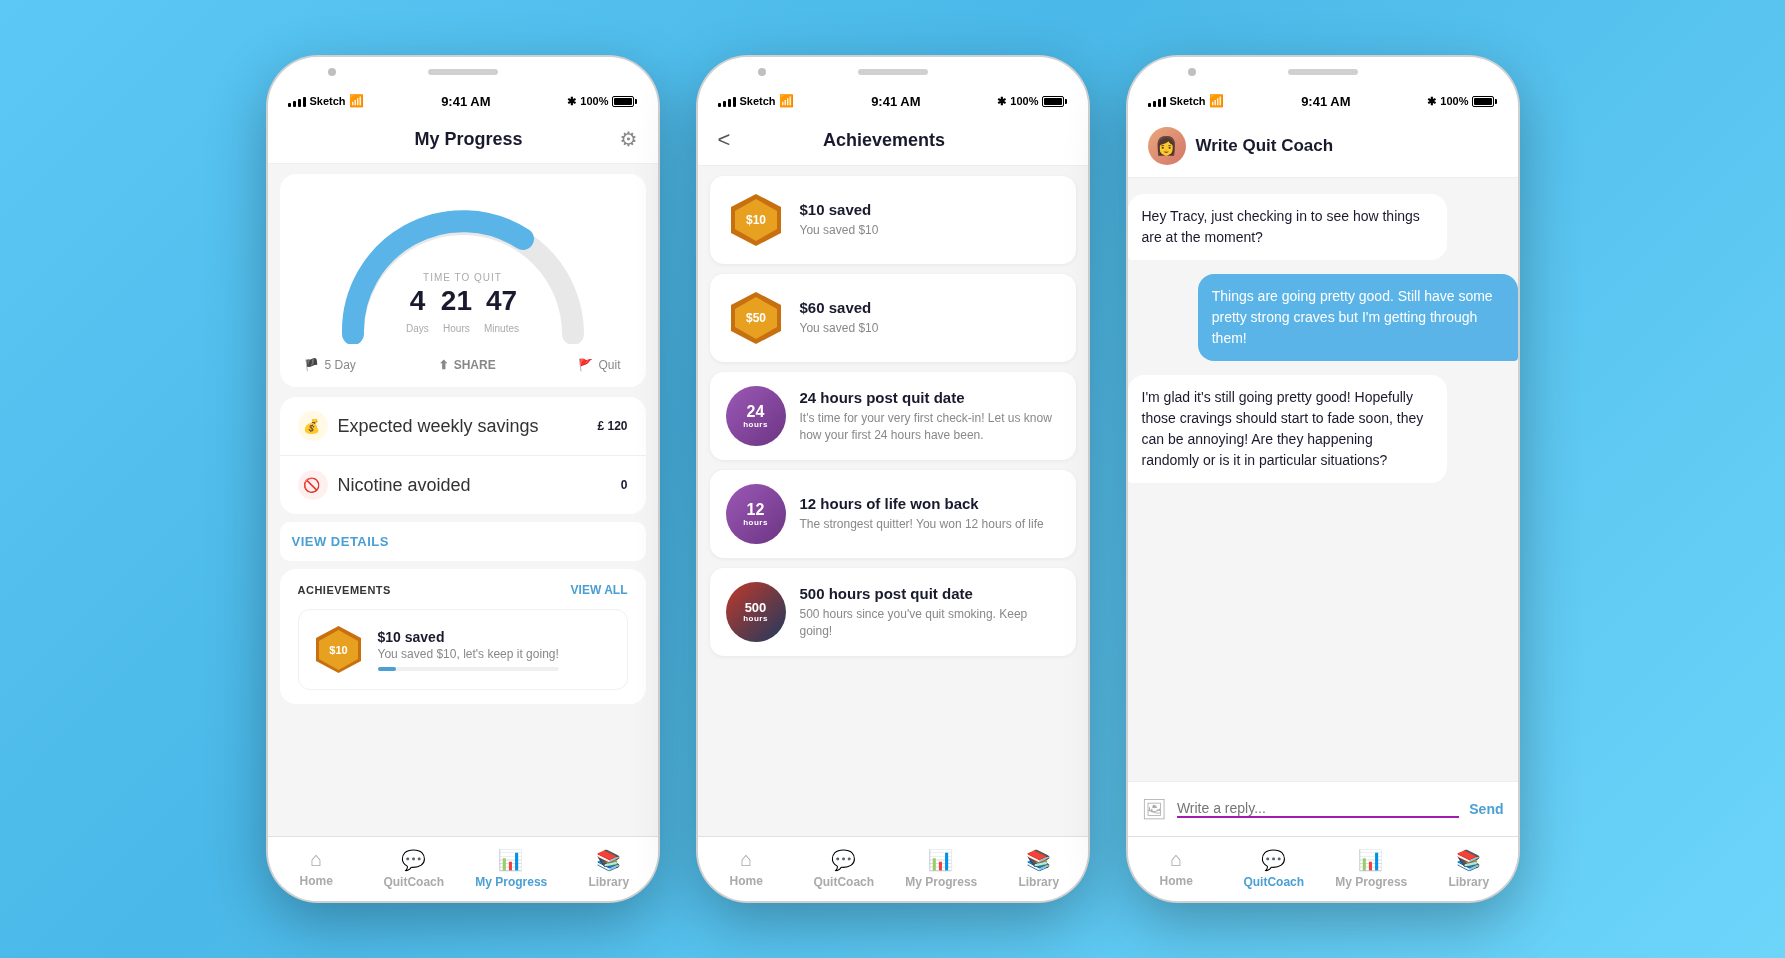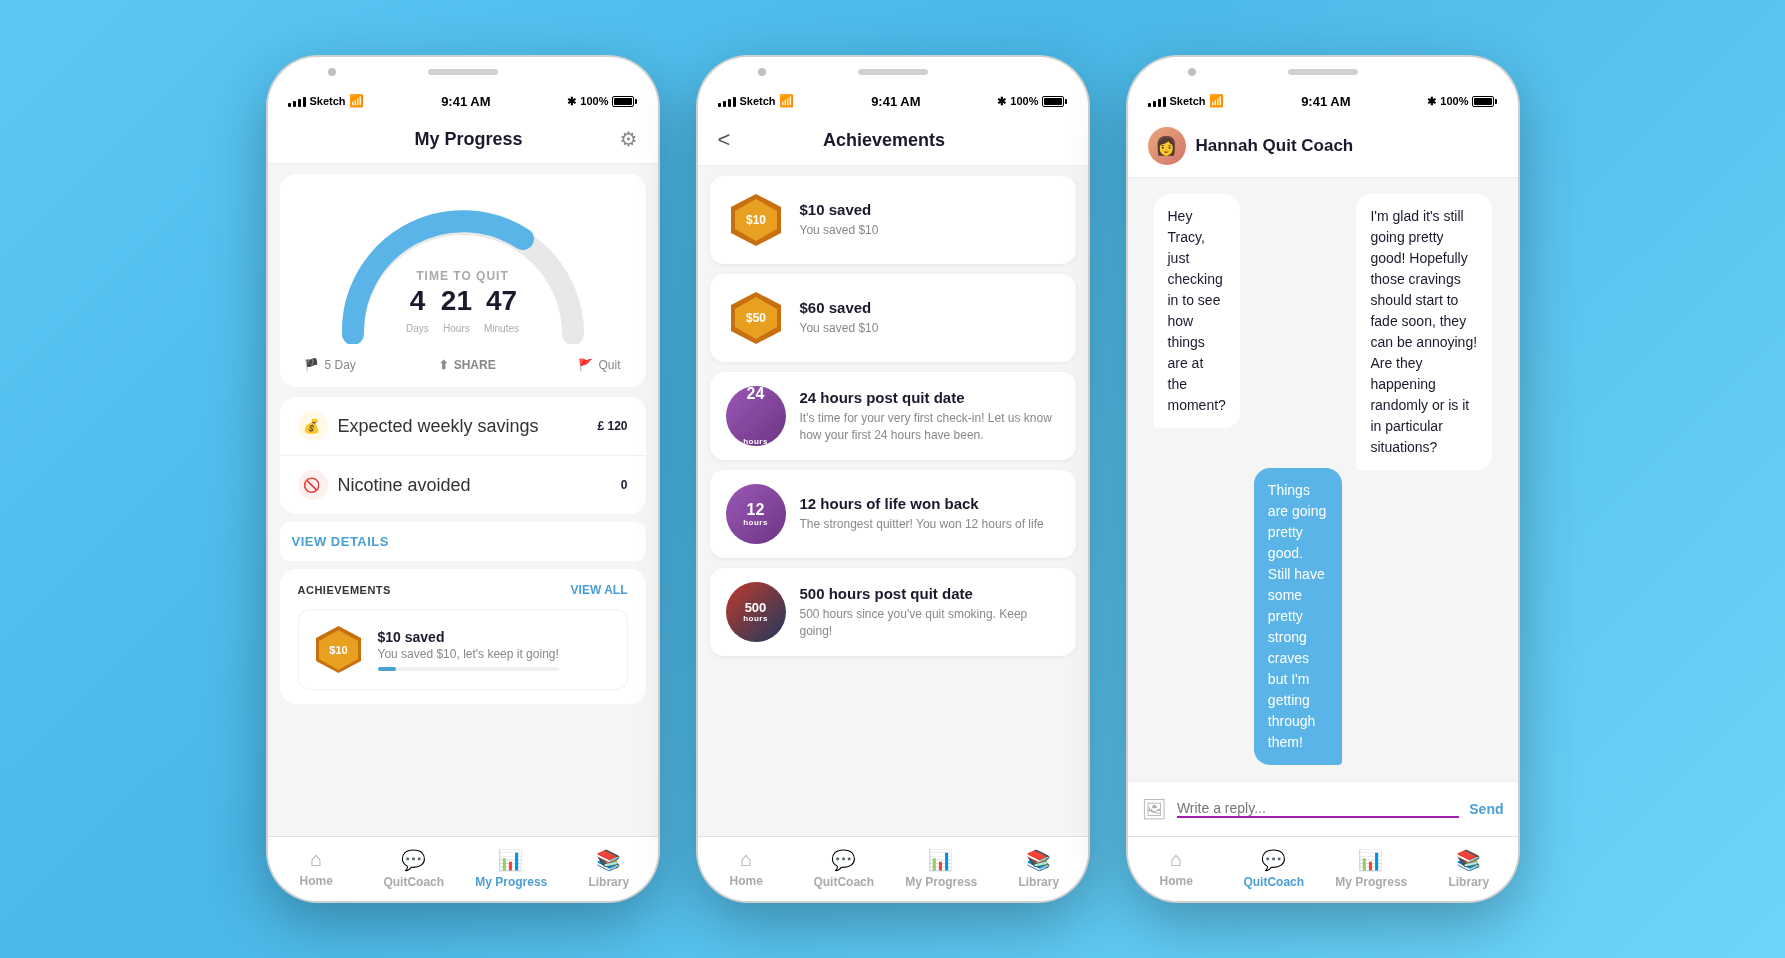--- a/index.html
+++ b/index.html
@@ -157,22 +157,22 @@
       height: 100%;
     }
     .gauge-center-text {
       position: absolute;
       bottom: 10px;
       left: 50%;
       transform: translateX(-50%);
       text-align: center;
     }
     .gauge-label {
-      font-size: 12px;
-      font-weight: 700;
+      font-size: 10px;
+      font-weight: 400;
       color: #aaa;
       letter-spacing: 1px;
       text-transform: uppercase;
     }
     .gauge-numbers {
       display: flex;
       gap: 12px;
       justify-content: center;
       margin-top: 4px;
     }
@@ -374,23 +374,23 @@
       flex-shrink: 0;
     }
     .coach-name {
       font-size: 17px;
       font-weight: 700;
       color: #1a1a2e;
     }
 
     .chat-messages {
       flex: 1;
-      padding: 16px 26px;
-      display: flex;
-      flex-direction: row;
+      padding: 16px 0;
+      display: flex;
+      flex-direction: column;
       gap: 14px;
       overflow-y: auto;
       background: #f5f5f5;
     }
     .chat-messages::-webkit-scrollbar { display: none; }
 
     .message-bubble {
       max-width: 82%;
       border-radius: 16px;
       padding: 12px 14px;
@@ -709,21 +709,21 @@
           </svg>
         </div>
         <div class="achievement-list-info">
           <h3>$60 saved</h3>
           <p>You saved $10</p>
         </div>
       </div>
 
       <div class="achievement-list-card">
         <div class="achievement-list-badge">
-          <div class="circle-badge" style="background: linear-gradient(135deg, #9b59b6, #6c3483); width:60px;height:60px;justify-content:space-between;">
+          <div class="circle-badge" style="background: linear-gradient(135deg, #9b59b6, #6c3483); width:60px;height:60px;">
             <span class="badge-num">24</span>
             <span class="badge-unit">hours</span>
           </div>
         </div>
         <div class="achievement-list-info">
           <h3>24 hours post quit date</h3>
           <p>It's time for your very first check-in! Let us know how your first 24 hours have been.</p>
         </div>
       </div>
 
@@ -801,21 +801,21 @@
         <div class="battery-body">
             <div class="battery-fill"></div>
           </div>
         <div class="battery-tip"></div>
       </div>
     </div>
   </div>
 
   <div class="chat-header">
     <div class="coach-avatar">👩</div>
-    <span class="coach-name">Hannah Quit Coach</span>
+    <span class="coach-name">Write Quit Coach</span>
   </div>
 
   <div class="phone-screen" style="background:#f5f5f5;">
     <div class="chat-messages">
 
       <div class="message-bubble message-left">
         <span>Hey Tracy, just checking in to see how things are at the moment?</span>
       </div>
 
       <div class="message-bubble message-right">

